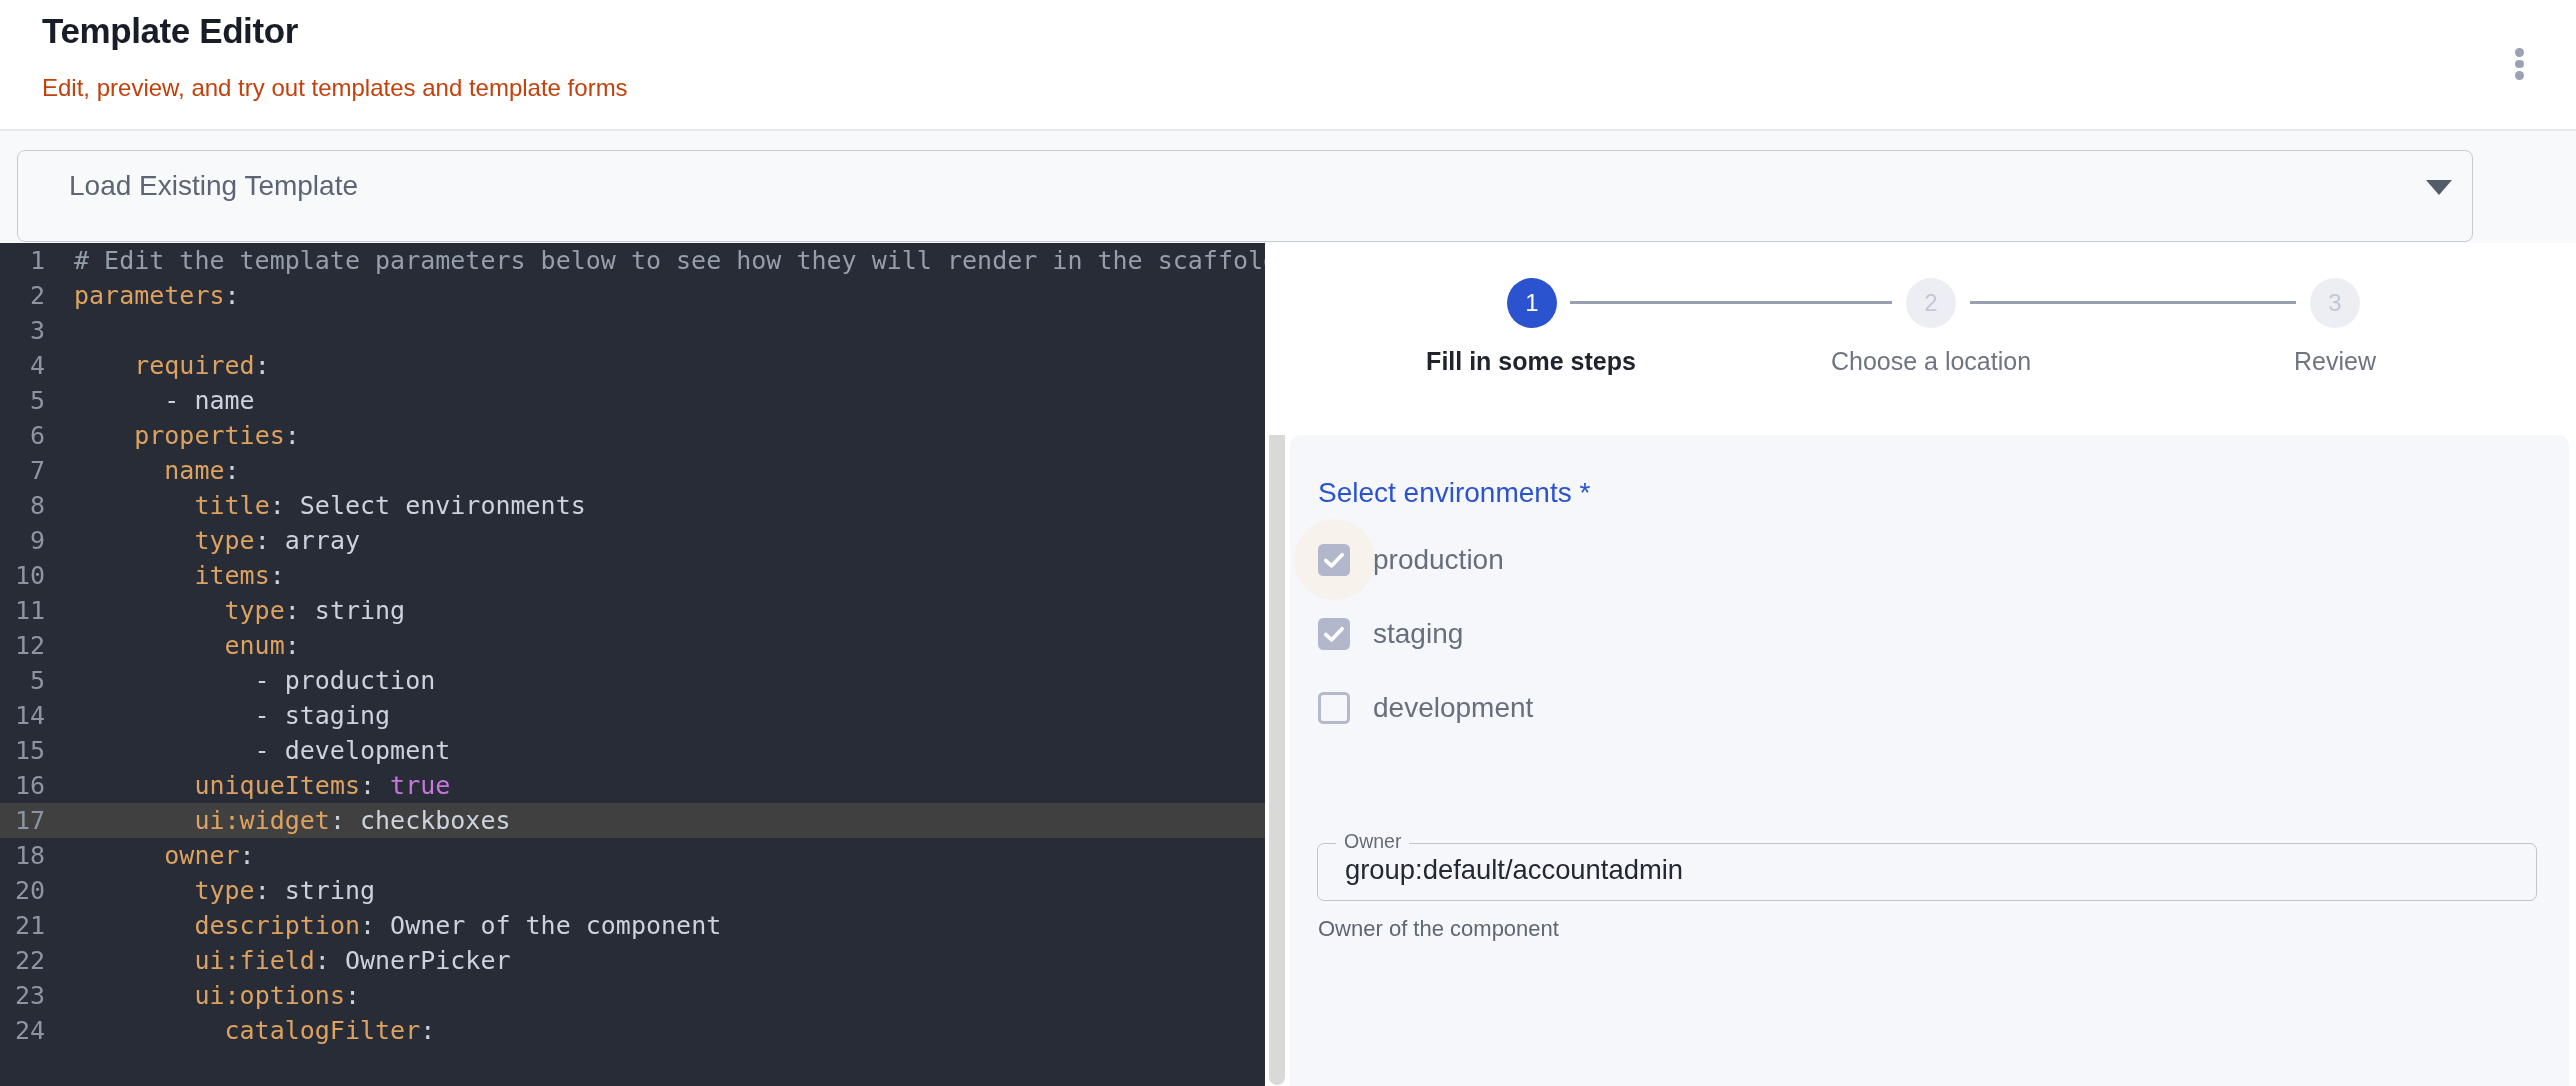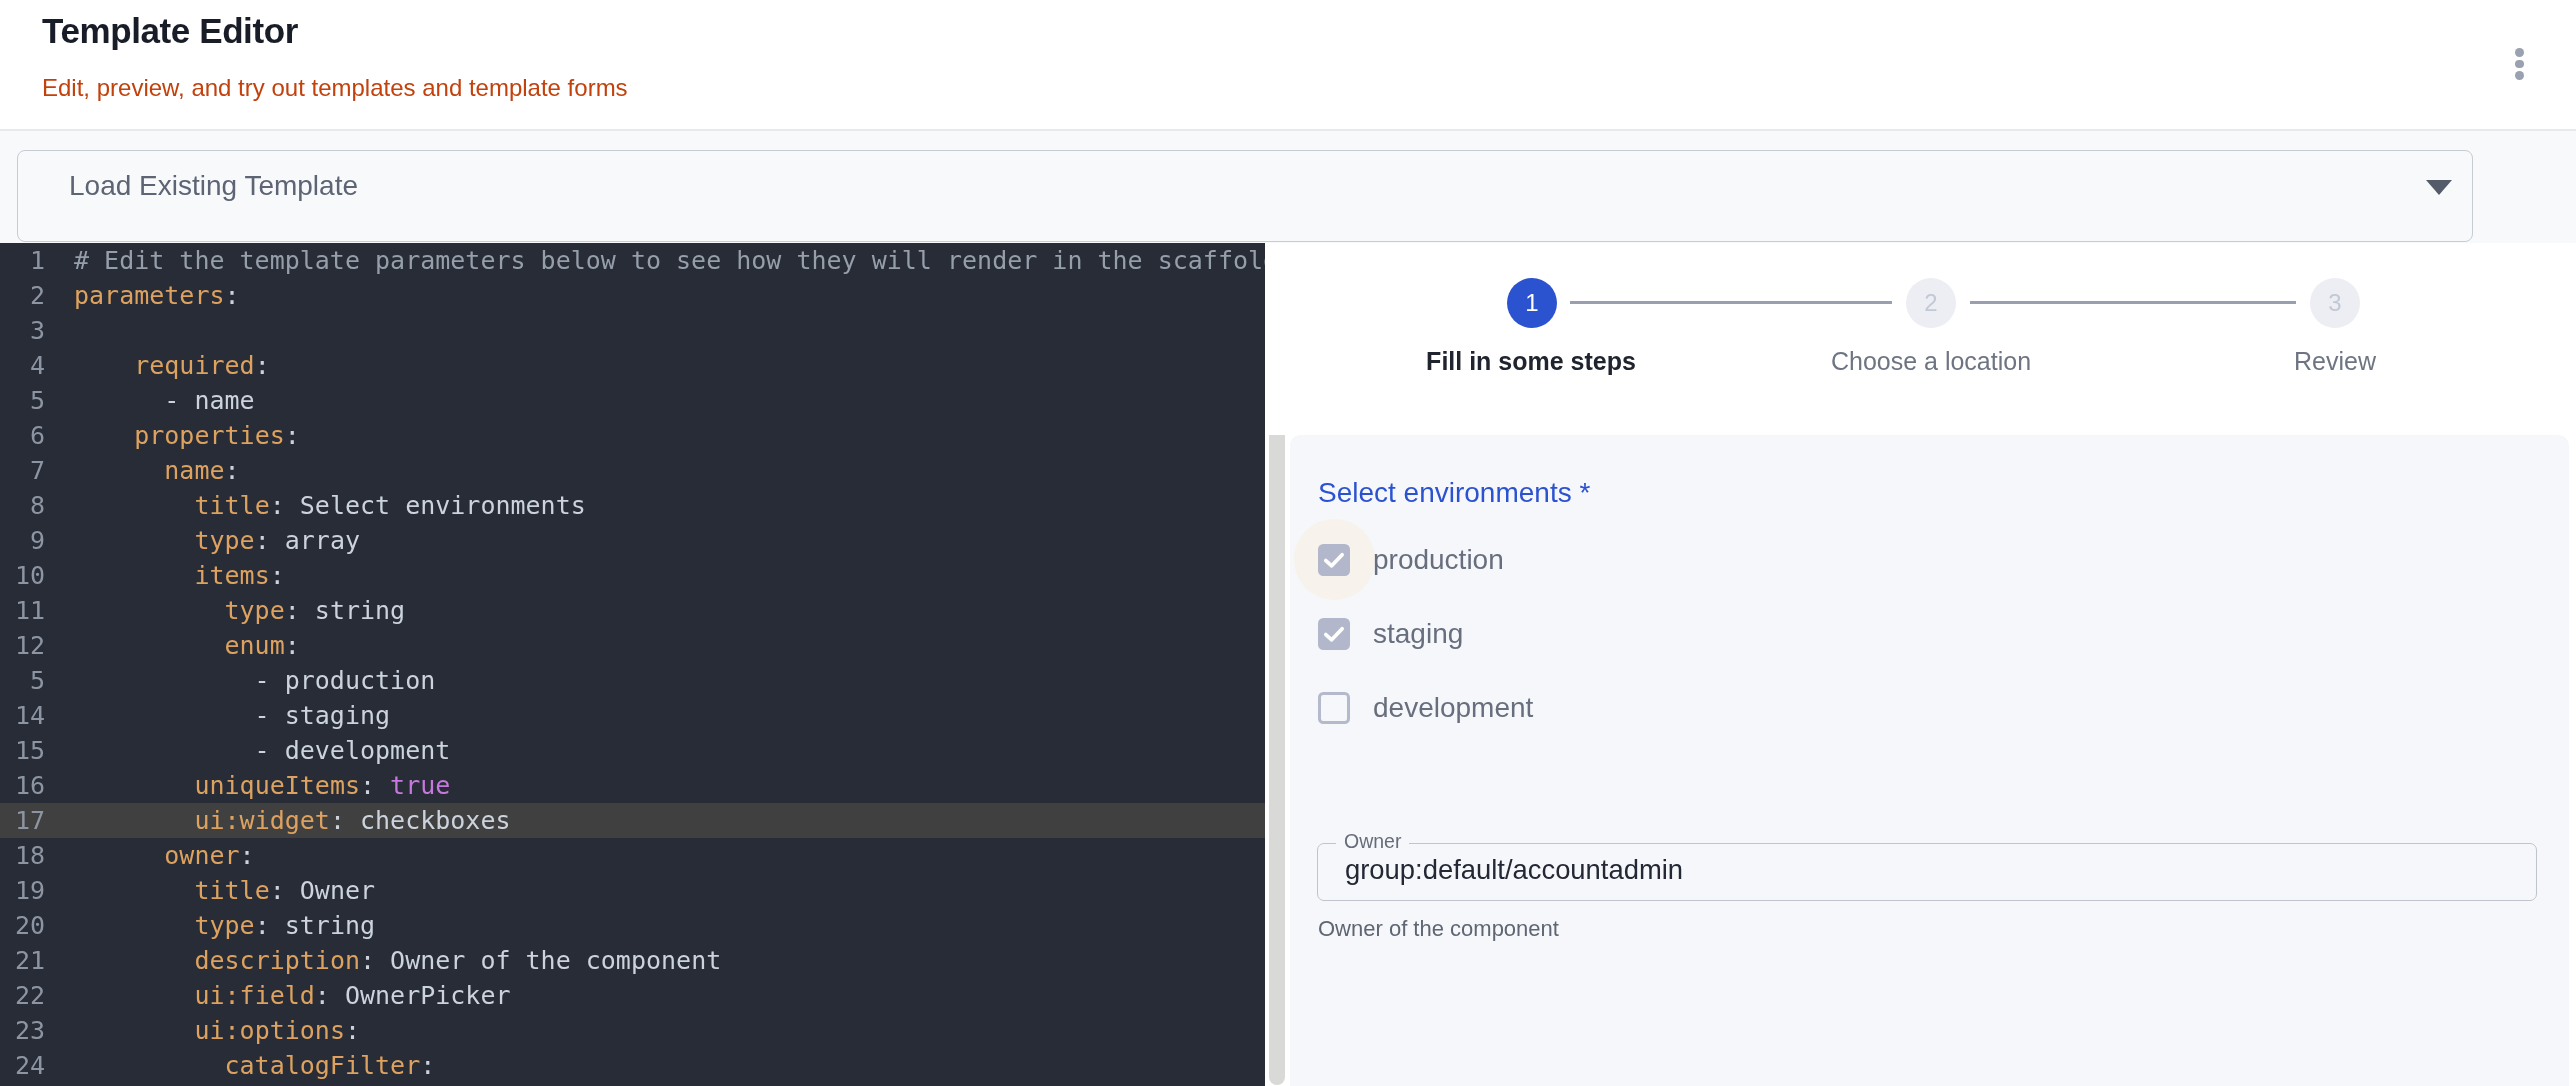--- a/index.html
+++ b/index.html
@@ -118,21 +118,20 @@
       <div class="code-line"><span class="ln">9</span><span class="lc"><span class="tok-plain">        </span><span class="tok-key">type</span><span class="tok-plain">: array</span></span></div>
       <div class="code-line"><span class="ln">10</span><span class="lc"><span class="tok-plain">        </span><span class="tok-key">items</span><span class="tok-plain">:</span></span></div>
       <div class="code-line"><span class="ln">11</span><span class="lc"><span class="tok-plain">          </span><span class="tok-key">type</span><span class="tok-plain">: string</span></span></div>
       <div class="code-line"><span class="ln">12</span><span class="lc"><span class="tok-plain">          </span><span class="tok-key">enum</span><span class="tok-plain">:</span></span></div>
       <div class="code-line"><span class="ln">5</span><span class="lc"><span class="tok-plain">            - production</span></span></div>
       <div class="code-line"><span class="ln">14</span><span class="lc"><span class="tok-plain">            - staging</span></span></div>
       <div class="code-line"><span class="ln">15</span><span class="lc"><span class="tok-plain">            - development</span></span></div>
       <div class="code-line"><span class="ln">16</span><span class="lc"><span class="tok-plain">        </span><span class="tok-key">uniqueItems</span><span class="tok-plain">: </span><span class="tok-bool">true</span></span></div>
       <div class="code-line active"><span class="ln">17</span><span class="lc"><span class="tok-plain">        </span><span class="tok-key">ui:widget</span><span class="tok-plain">: checkboxes</span></span></div>
       <div class="code-line"><span class="ln">18</span><span class="lc"><span class="tok-plain">      </span><span class="tok-key">owner</span><span class="tok-plain">:</span></span></div>
-      <div class="code-line"><span class="ln">19</span><span class="lc"><span class="tok-plain">        </span><span class="tok-key">title</span><span class="tok-plain">: Owner</span></span></div>
       <div class="code-line"><span class="ln">20</span><span class="lc"><span class="tok-plain">        </span><span class="tok-key">type</span><span class="tok-plain">: string</span></span></div>
       <div class="code-line"><span class="ln">21</span><span class="lc"><span class="tok-plain">        </span><span class="tok-key">description</span><span class="tok-plain">: Owner of the component</span></span></div>
       <div class="code-line"><span class="ln">22</span><span class="lc"><span class="tok-plain">        </span><span class="tok-key">ui:field</span><span class="tok-plain">: OwnerPicker</span></span></div>
       <div class="code-line"><span class="ln">23</span><span class="lc"><span class="tok-plain">        </span><span class="tok-key">ui:options</span><span class="tok-plain">:</span></span></div>
       <div class="code-line"><span class="ln">24</span><span class="lc"><span class="tok-plain">          </span><span class="tok-key">catalogFilter</span><span class="tok-plain">:</span></span></div>
     </div>
   <div class="editor-scrollbar"></div>
 
   <div class="stepper" id="stepper">
       <div class="step-circle active" style="left: 242px;">1</div>

